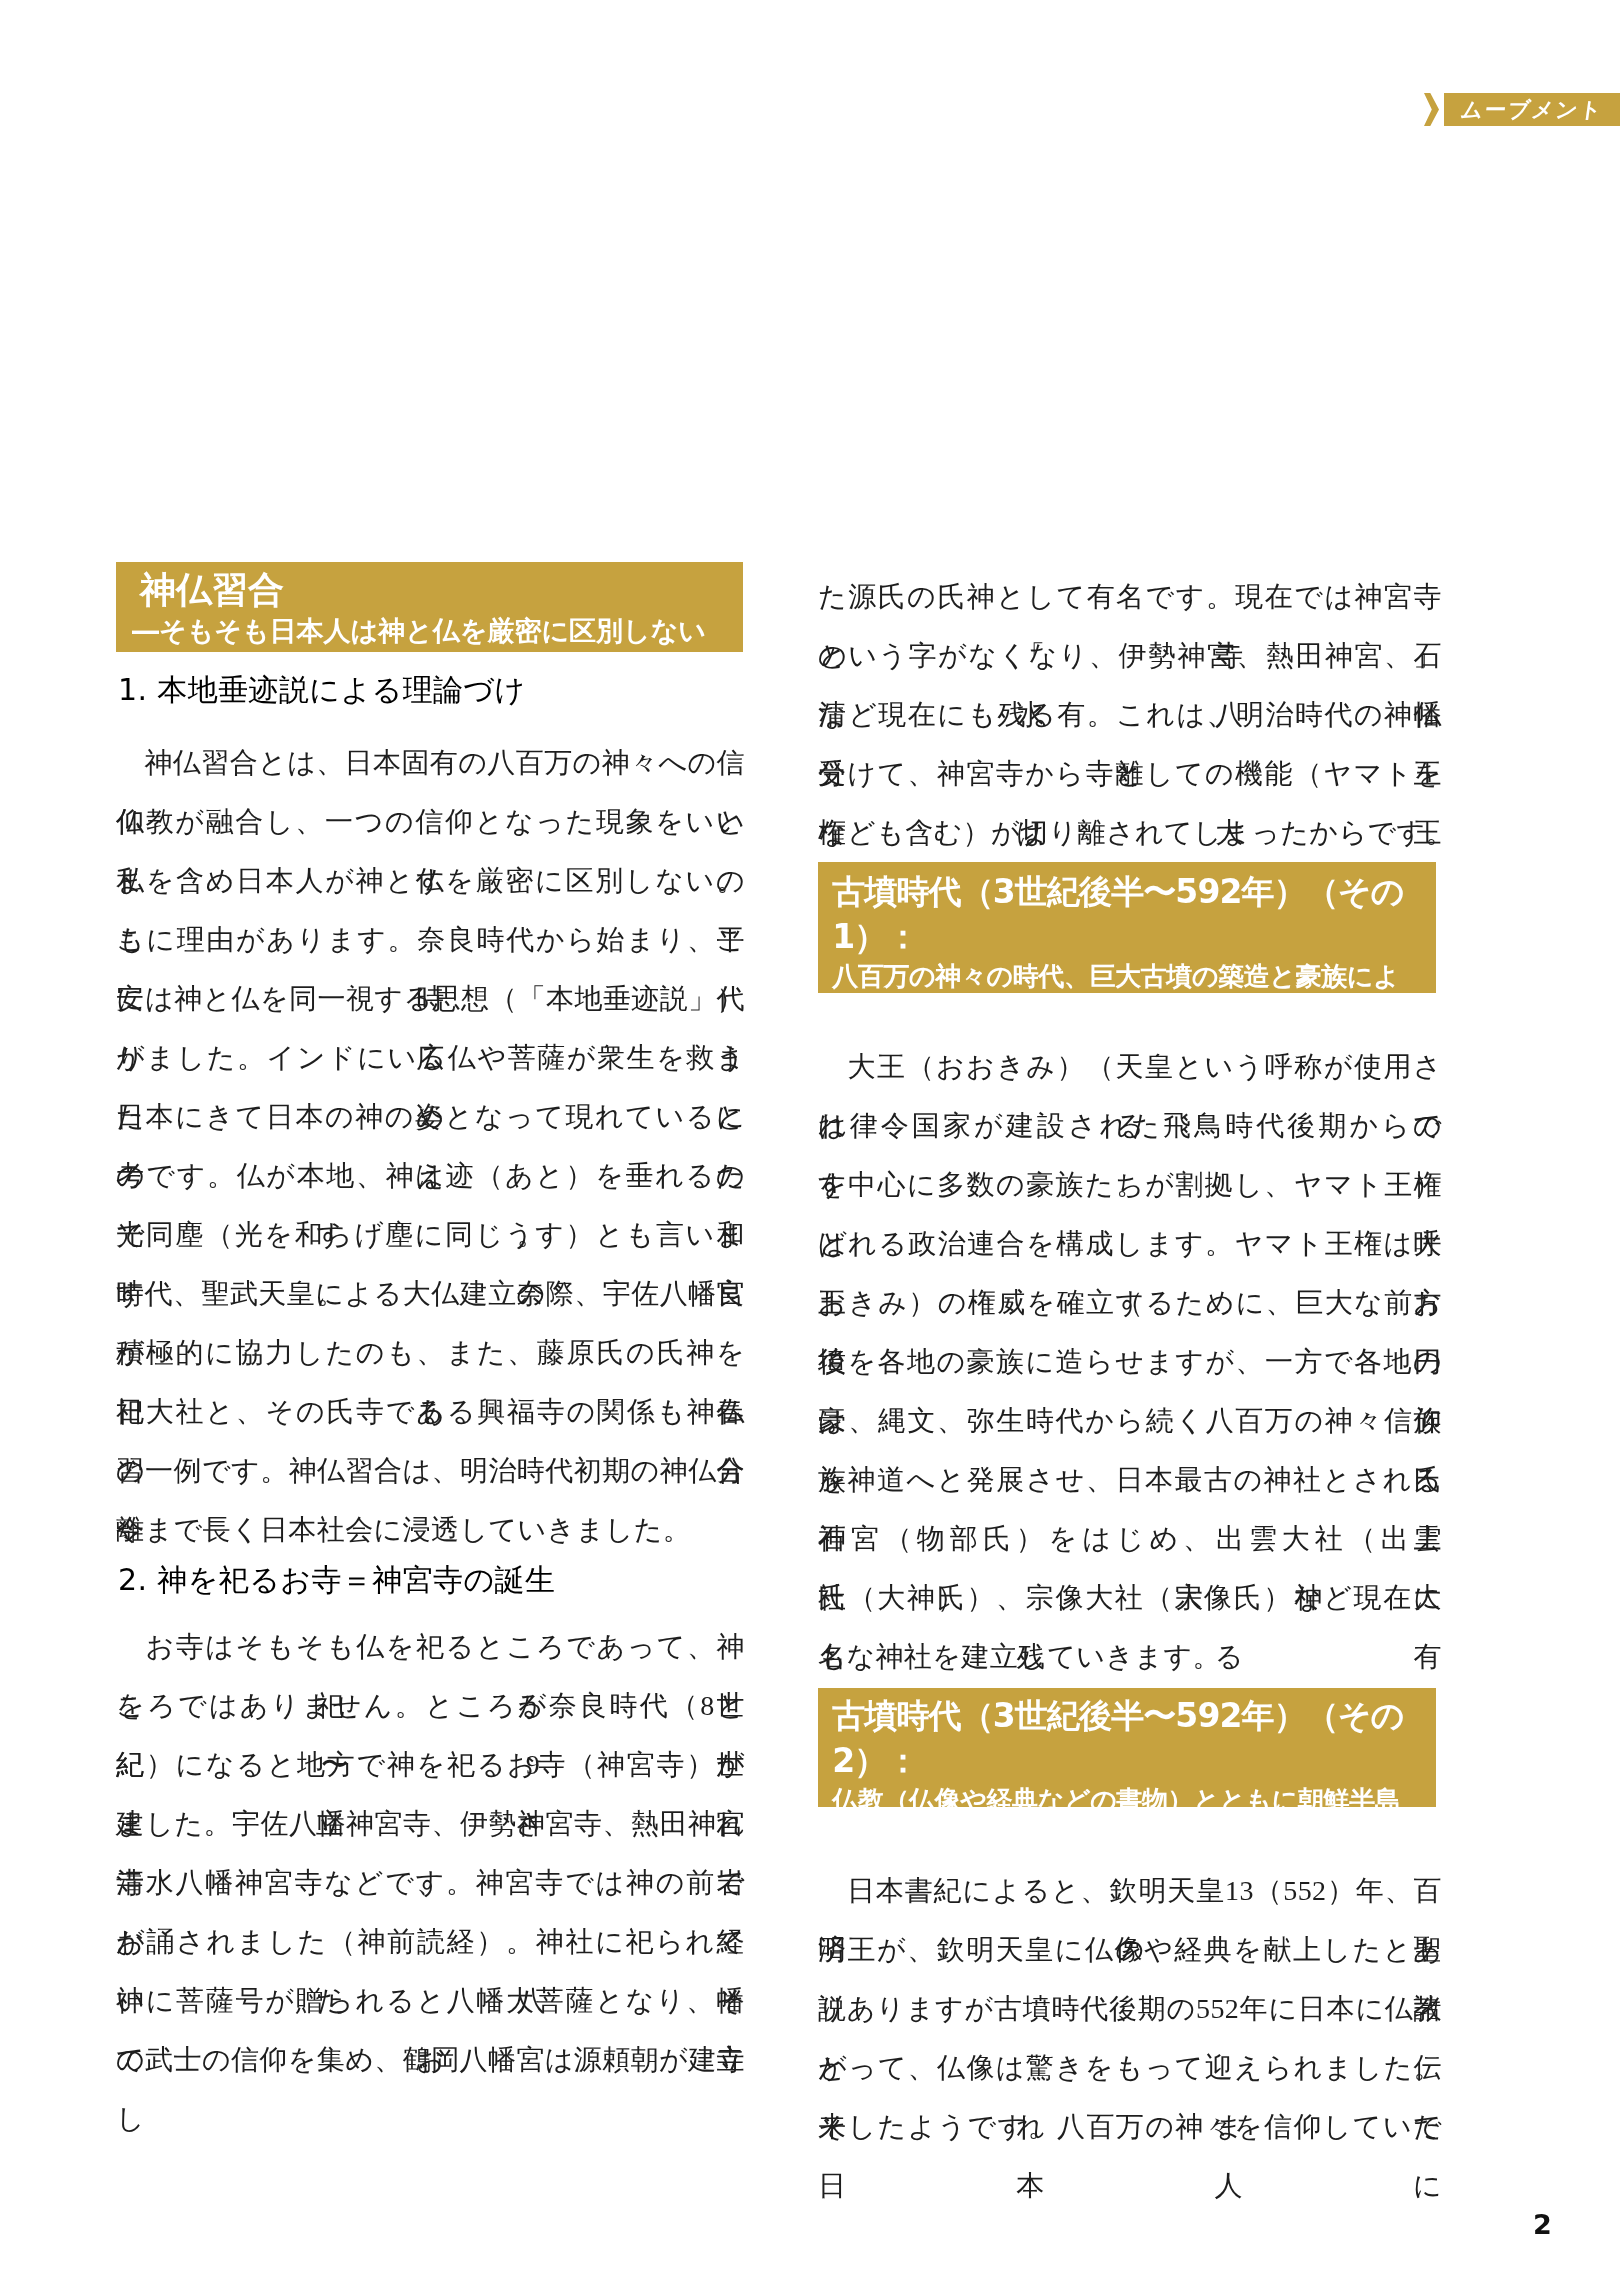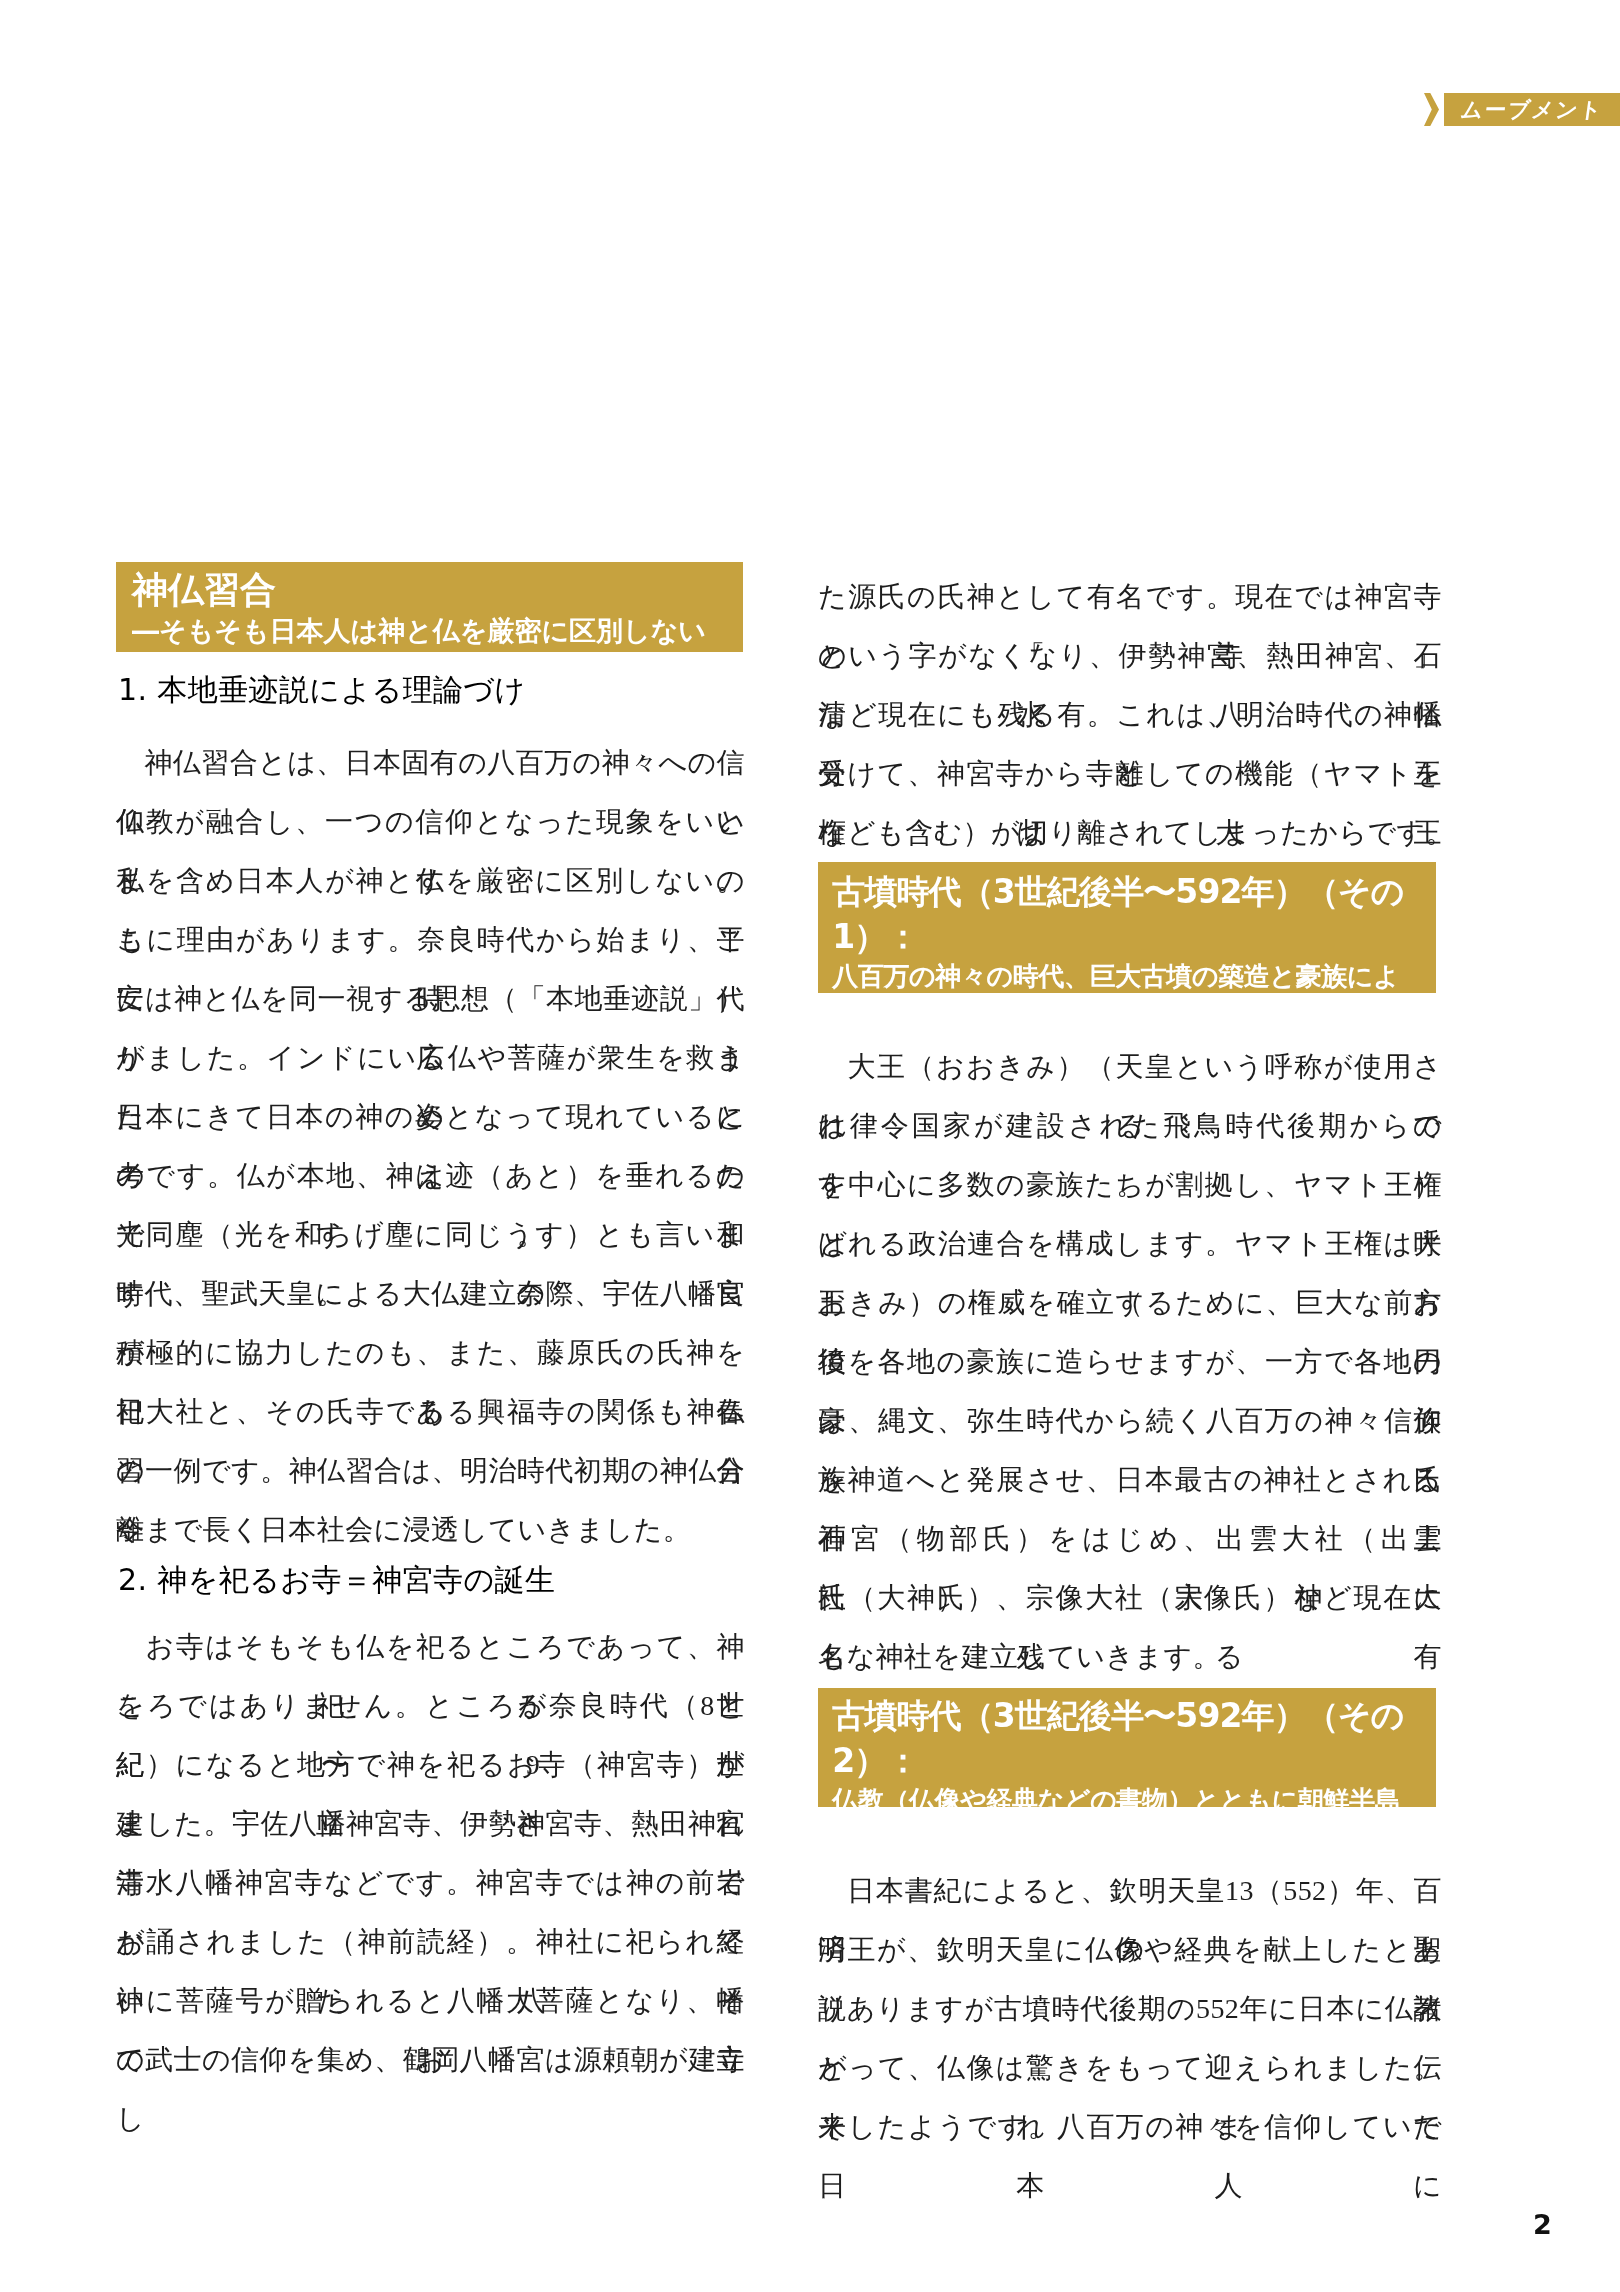--- a/index.html
+++ b/index.html
@@ -23,21 +23,21 @@
     background:var(--accent,#c6a23f);
     -webkit-clip-path:polygon(0 0,42% 0,100% 50%,42% 100%,0 100%,52% 50%);
     clip-path:polygon(0 0,42% 0,100% 50%,42% 100%,0 100%,52% 50%);
   }
   
   .gold{
     position:absolute;background:var(--accent,#c6a23f);color:#ffffff;
     box-sizing:border-box;overflow:hidden;
   }
   .gold-1{left:116px;top:562px;width:627px;height:90px;padding:4.5px 16px 0 16px;}
-  .gold-1 .g-title{font-size:36px;font-weight:bold;line-height:45px;}
+  .gold-1 .g-title{font-size:36px;font-weight:bold;line-height:45px;margin-left:8px;}
   .gold-1 .g-sub .tline{font-size:27px;font-weight:bold;line-height:38px;}
   .gold-2{left:818px;top:862px;width:618px;height:131px;padding:7.2px 14.3px 0 14.3px;}
   .gold-3{left:818px;top:1688px;width:618px;height:119px;padding:5.4px 14.3px 0 14.3px;}
   .gold-2 .g-title,.gold-3 .g-title{font-size:33px;font-weight:bold;line-height:45px;letter-spacing:-0.9px;}
   .gold-2 .g-sub .tline,.gold-3 .g-sub .tline{font-size:26px;font-weight:bold;line-height:34px;letter-spacing:-0.4px;}
   .g-sub .tline{text-align-last:left !important;}
   
   .sec-heading{
     position:absolute;font-size:30px;font-weight:normal;color:#000;
     letter-spacing:0.4px;white-space:nowrap;

